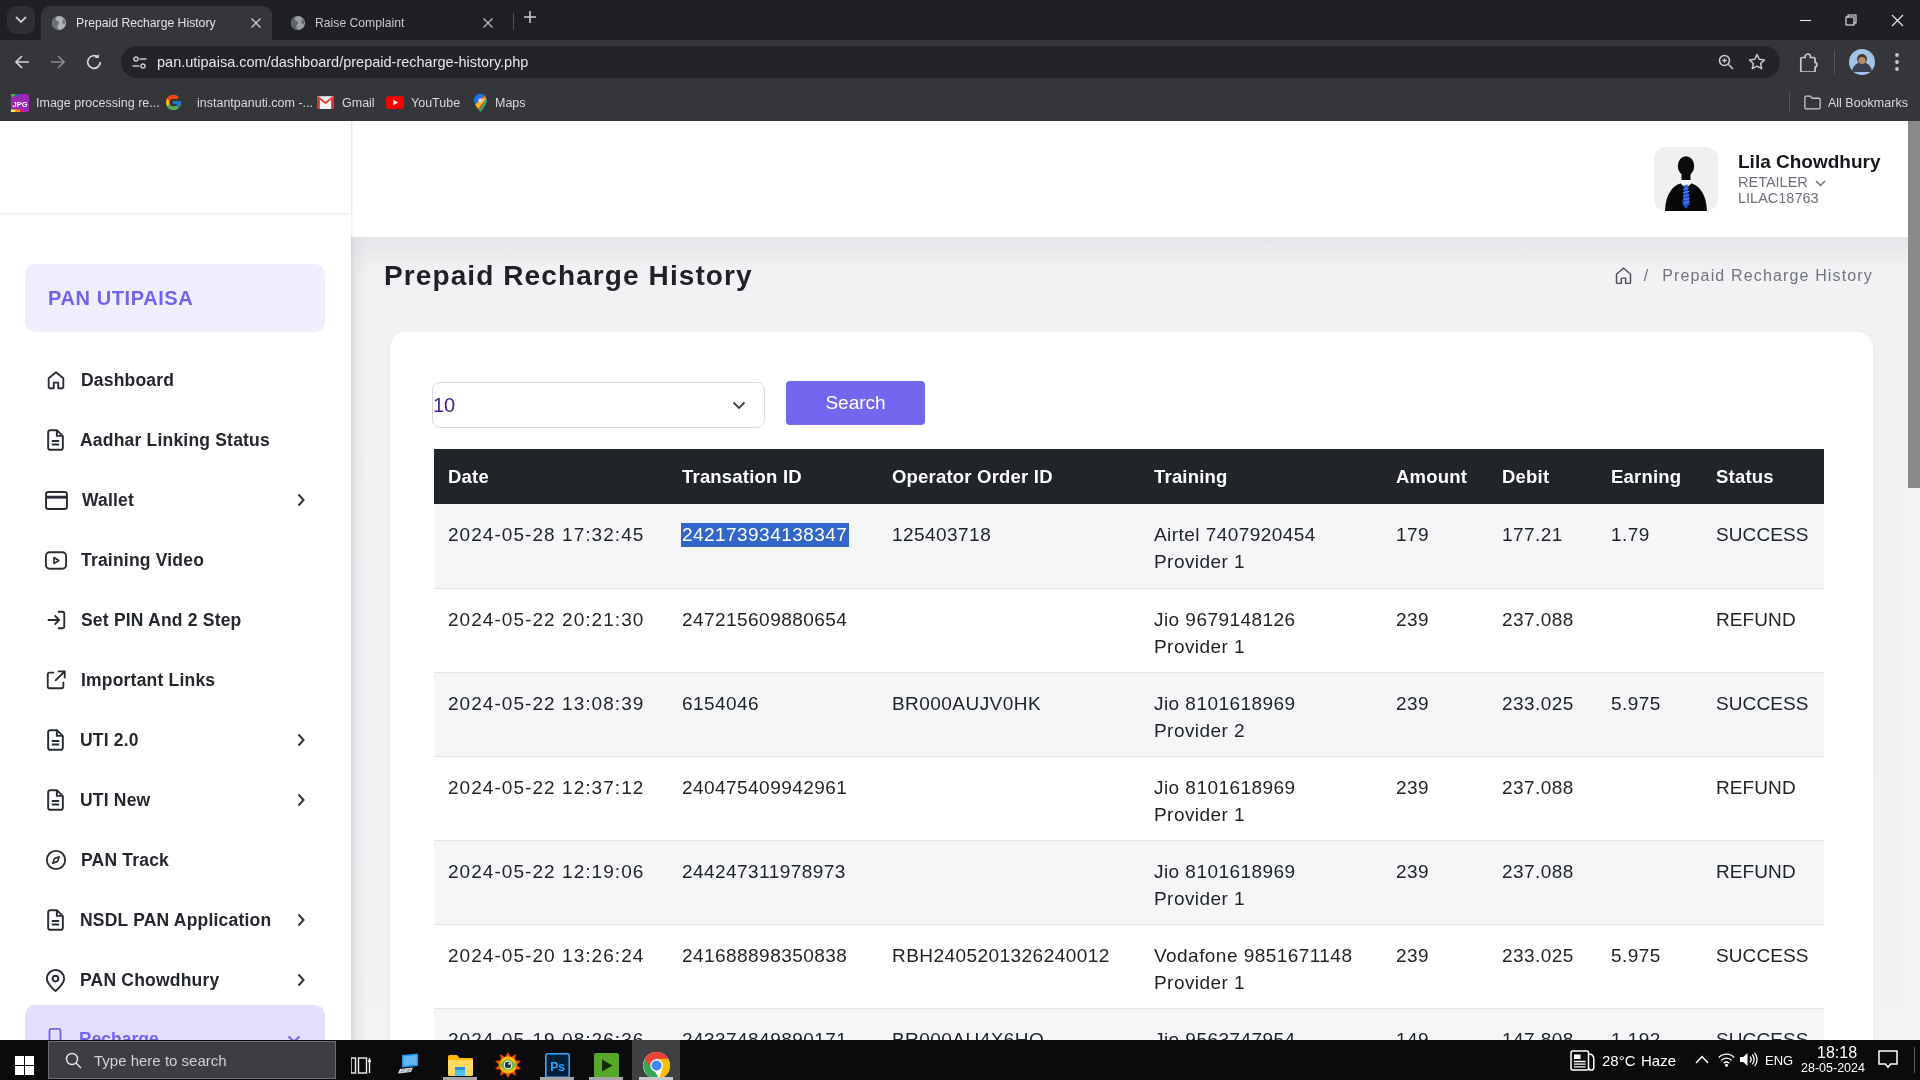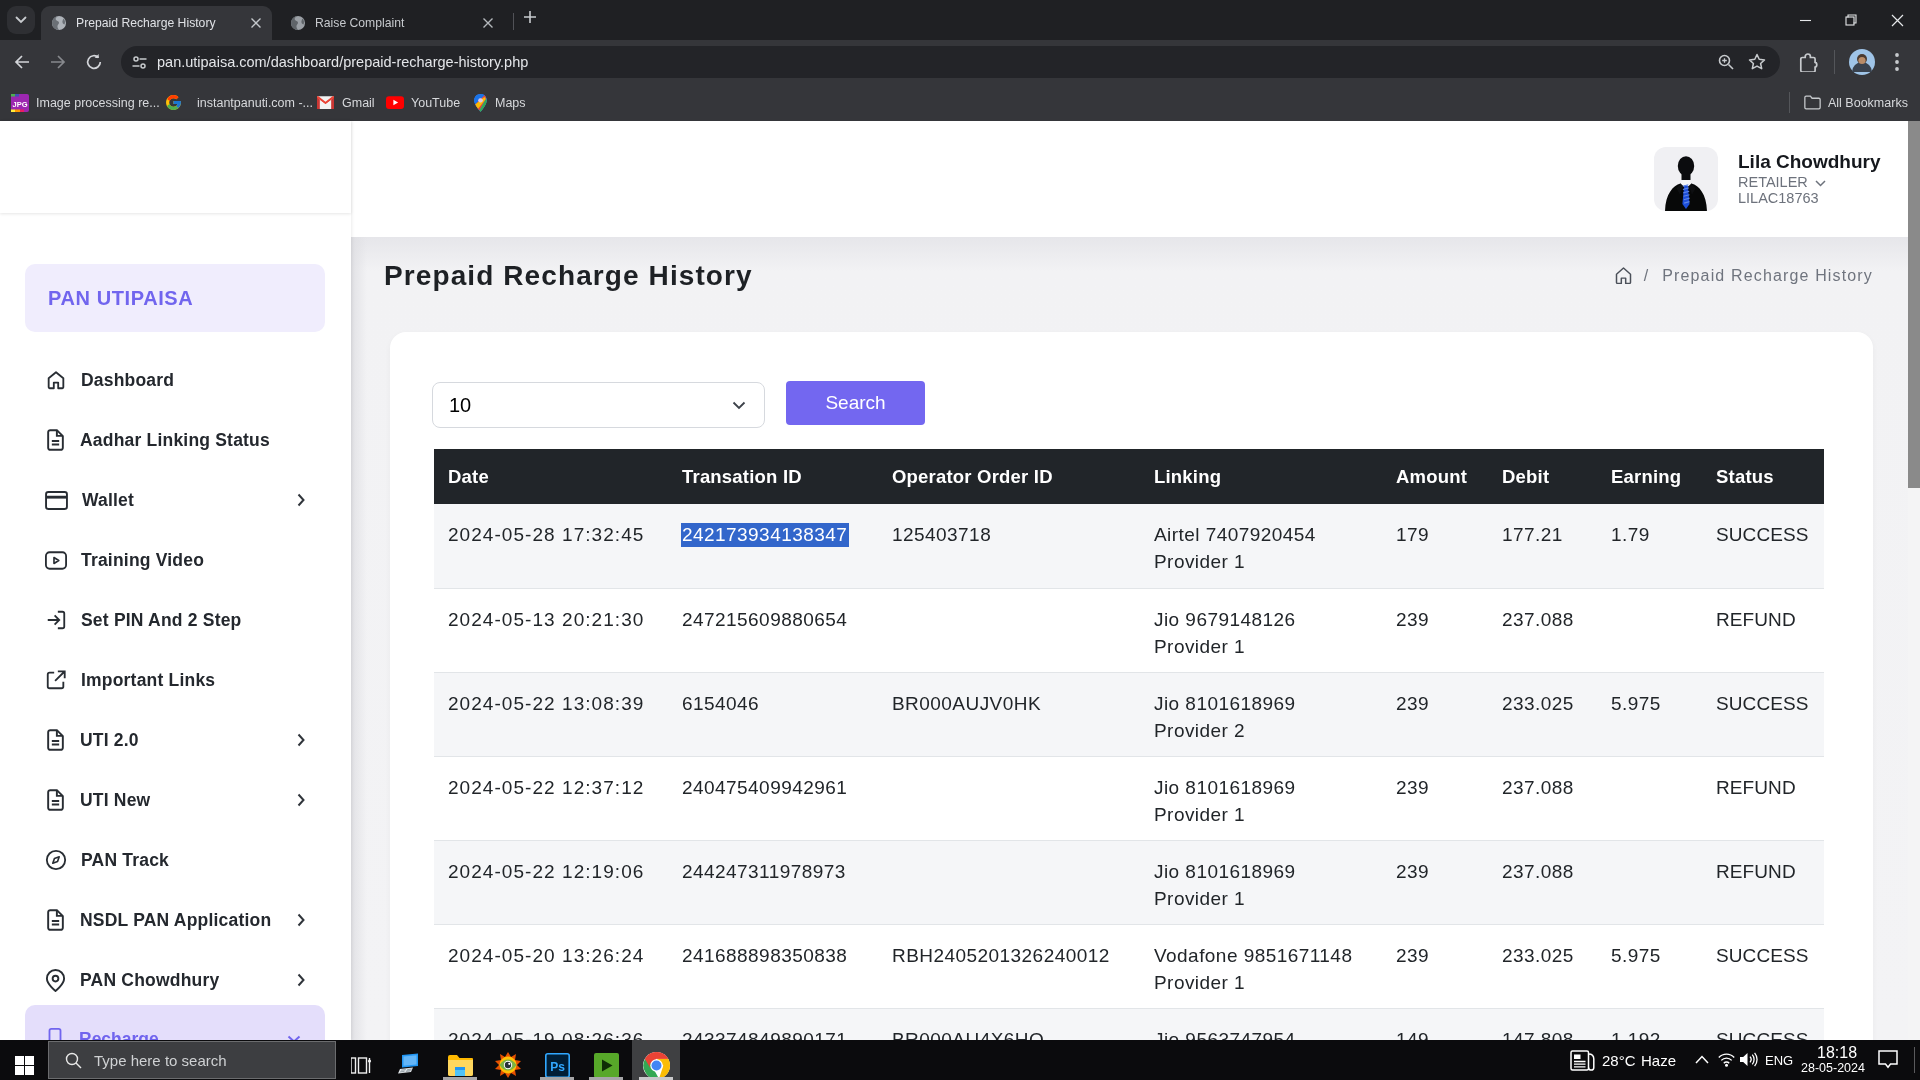--- a/index.html
+++ b/index.html
@@ -39,21 +39,21 @@
 #hdr{position:absolute;left:0;top:0;width:1920px;height:116px;background:#fff}
 #avatar{position:absolute;left:1654px;top:26px;width:64px;height:64px;border-radius:12px;background:#f0f0f3;overflow:hidden}
 #uname{position:absolute;left:1738px;top:30px;font-size:19px;font-weight:700;color:#15181d}
 #urole{position:absolute;left:1738px;top:53px;font-size:14.5px;color:#6d727c}
 #uid{position:absolute;left:1738px;top:69px;font-size:14.5px;color:#6d727c}
 
 #title{position:absolute;left:384px;top:260px;font-size:28px;font-weight:700;color:#1e2125;letter-spacing:1.1px}
 #crumb{position:absolute;right:47px;top:265px;display:flex;align-items:center;color:#6f747e;font-size:16px}
 #card{position:absolute;left:390px;top:332px;width:1483px;height:780px;background:#fff;border-radius:16px;box-shadow:0 2px 6px rgba(15,20,34,.04)}
 #selbox{position:absolute;left:42px;top:50px;width:333px;height:46px;border:1px solid #d6d9de;border-radius:8px;background:#fff;display:flex;align-items:center}
-#selbox span{font-size:20px;color:#000000;margin-left:16px}
+#selbox span{font-size:20px;color:#4c1d95;margin-left:0}
 #btn{position:absolute;left:396px;top:49px;width:139px;height:44px;background:#7367f0;border-radius:4px;color:#fff;font-size:19px;display:flex;align-items:center;justify-content:center}
 table{border-collapse:collapse;table-layout:fixed;position:absolute;left:44px;top:117px;width:1390px}
 th{background:#212529;color:#fff;font-size:18.5px;font-weight:700;text-align:left;height:55px;padding:0 0 0 14px;letter-spacing:.2px}
 td{font-size:19px;color:#212529;vertical-align:top;padding:17px 4px 0 14px;height:84px;letter-spacing:.45px;line-height:27px}
 td:first-child{letter-spacing:1.05px}
 td:last-child{letter-spacing:.1px}
 tr.s td{background:#f5f6f8}
 tbody tr td{border-top:1px solid #e2e5e8}
 tbody tr:first-child td{border-top:none}
 td .l2{display:block;margin-top:0}
@@ -387,40 +387,40 @@
         <col style="width:106px">
         <col style="width:109px">
         <col style="width:105px">
         <col style="width:122px">
       </colgroup>
         <thead>
         <tr>
           <th>Date</th>
           <th>Transation ID</th>
           <th>Operator Order ID</th>
-          <th>Linking</th>
+          <th>Training</th>
           <th>Amount</th>
           <th>Debit</th>
           <th>Earning</th>
           <th>Status</th>
         </tr>
       </thead>
         <tbody>
           <tr class="s">
           <td>2024-05-28 17:32:45</td>
           <td><span class="hl">242173934138347</span></td>
           <td>125403718</td>
           <td>Airtel 7407920454<span class="l2">Provider 1</span></td>
           <td>179</td>
           <td>177.21</td>
           <td>1.79</td>
           <td>SUCCESS</td>
         </tr>
           <tr>
-          <td>2024-05-13 20:21:30</td>
+          <td>2024-05-22 20:21:30</td>
           <td>247215609880654</td>
           <td></td>
           <td>Jio 9679148126<span class="l2">Provider 1</span></td>
           <td>239</td>
           <td>237.088</td>
           <td></td>
           <td>REFUND</td>
         </tr>
           <tr class="s">
           <td>2024-05-22 13:08:39</td>

